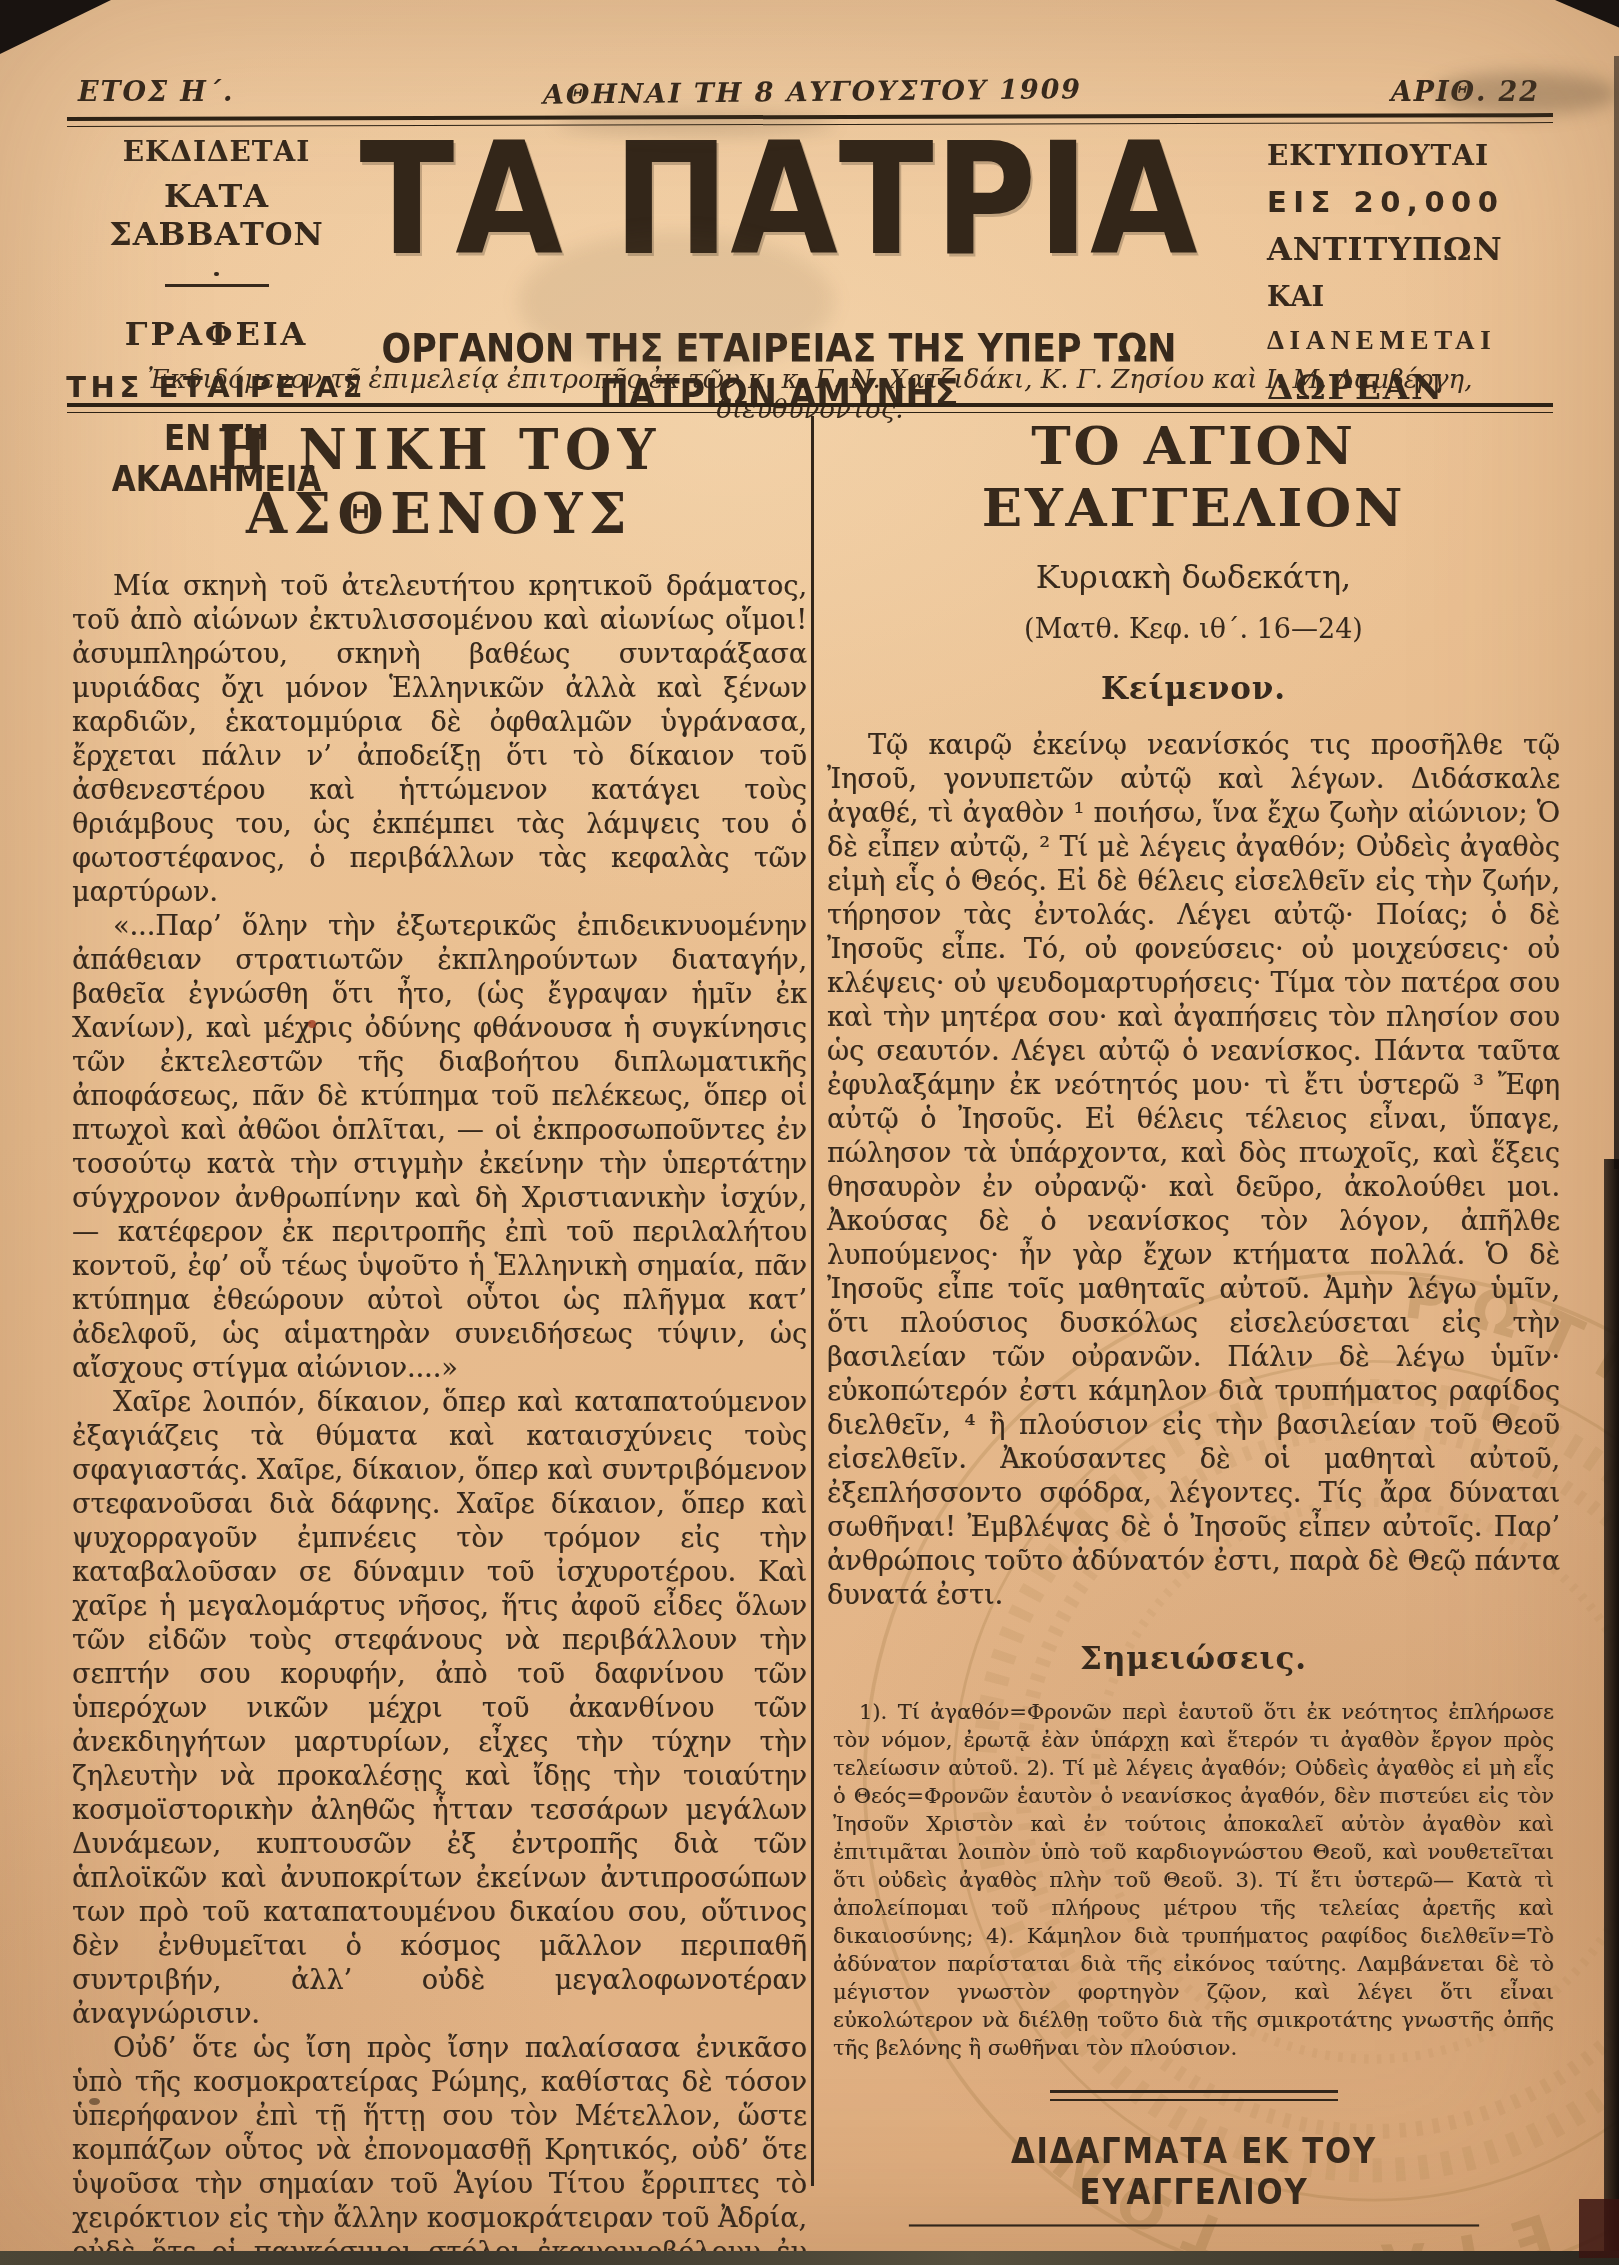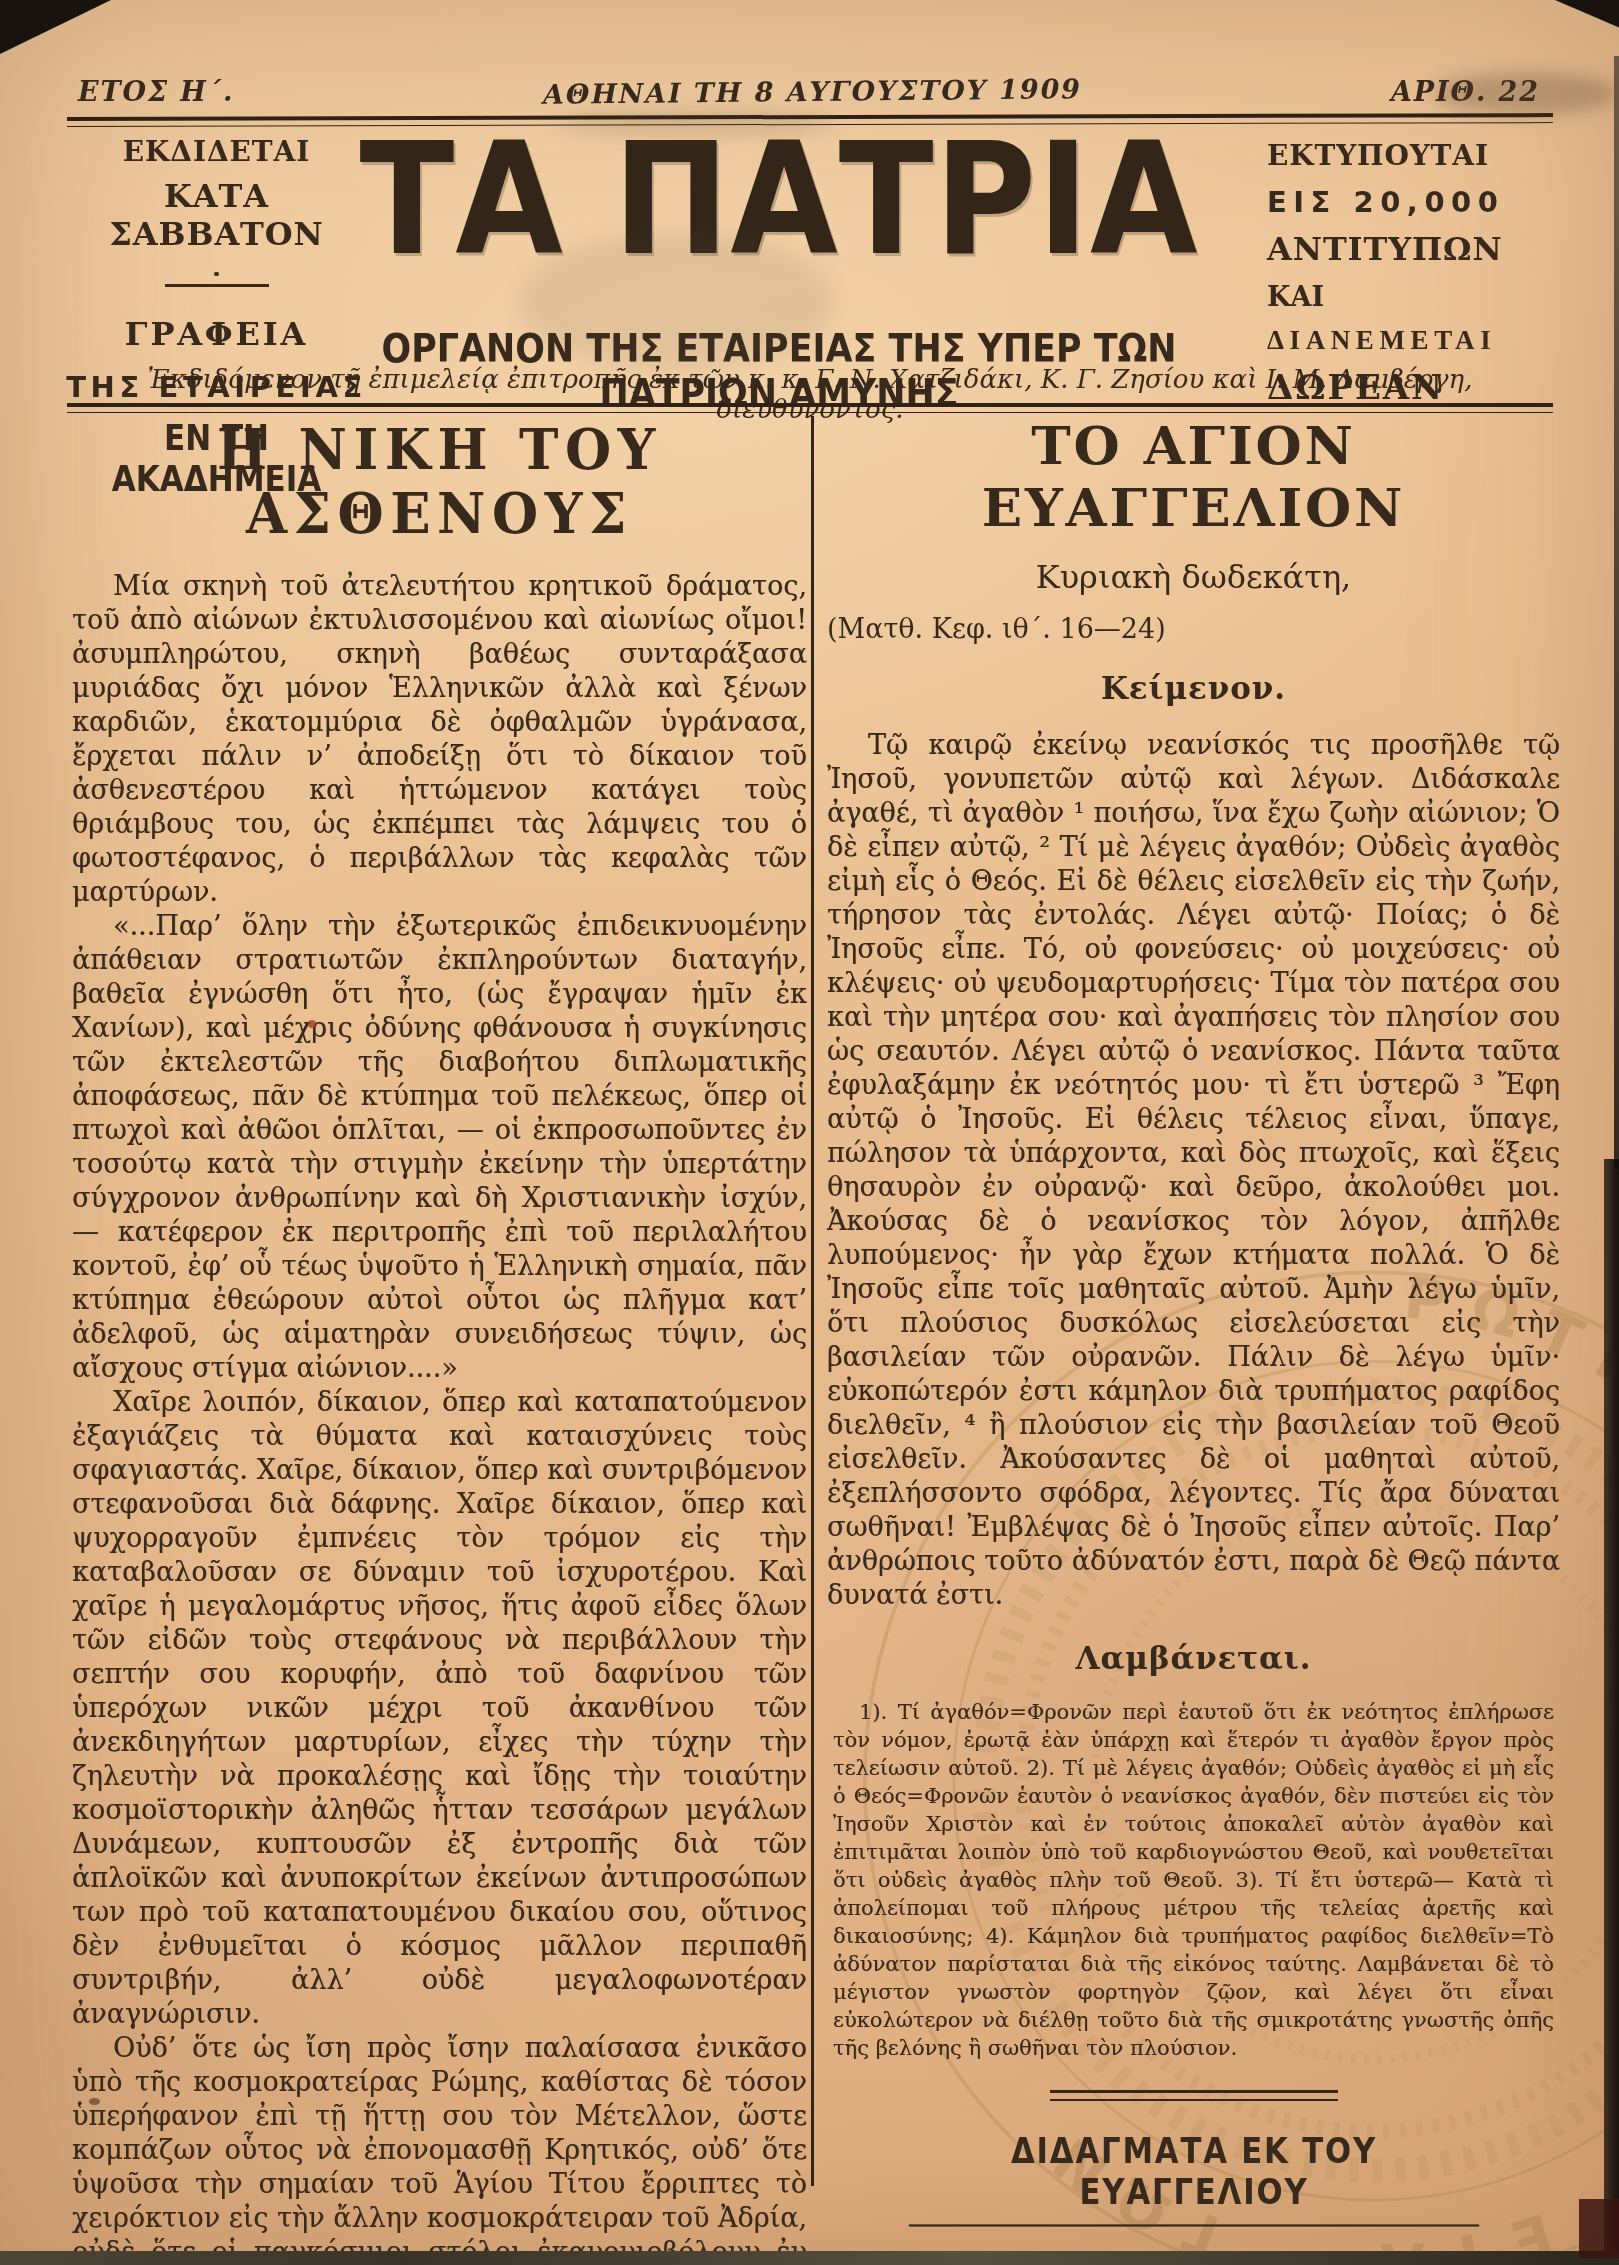--- a/index.html
+++ b/index.html
@@ -43,21 +43,21 @@
   .mastR .f{font-size:34px;letter-spacing:1.9px;}
   .editorial{position:absolute;top:364px;left:79px;width:1462px;text-align:center;font-style:italic;font-size:26px;}
   
   .vrule{position:absolute;top:416px;left:811px;width:2.8px;height:1770px;background:#32261a;}
   .colL{position:absolute;top:419px;left:72px;width:735px;}
   .colR{position:absolute;top:414px;left:827px;width:733px;}
   h1.vic{margin:0 0 26px;text-align:center;font-size:53px;font-weight:bold;letter-spacing:6.5px;transform:scaleY(1.04);}
   .body-p{margin:0;font-size:27px;line-height:34px;text-align:justify;text-indent:41px;text-shadow:0.4px 0.4px 0.4px rgba(55,41,28,.45);}
   h2.gosp{margin:0 0 20.4px;text-align:center;font-size:53px;font-weight:bold;letter-spacing:2.8px;}
   .sub1{text-align:center;font-size:32px;margin-bottom:16.7px;}
-  .sub2{text-align:left;font-size:27px;margin-bottom:26px;}
+  .sub2{text-align:center;font-size:27px;margin-bottom:26px;}
   .lbl{text-align:center;font-size:31px;font-weight:bold;margin-bottom:22px;letter-spacing:0.9px;}
   .notes-lbl{text-align:center;font-size:31px;font-weight:bold;margin:28px 0 22px;letter-spacing:0.9px;}
   .notes-p{margin:6px;font-size:21px;line-height:28px;text-align:justify;text-indent:26px;text-shadow:0.3px 0.3px 0.3px rgba(55,41,28,.45);}
   .orn{width:288px;margin:28px auto 0;height:5.6px;border-top:3.7px solid #32261a;border-bottom:2.8px solid #32261a;}
   .kicker{width:594px;margin:33px auto 0;text-align:center;font-family:"DejaVu Sans",sans-serif;font-weight:bold;font-size:32px;letter-spacing:1.9px;padding-bottom:11px;border-bottom:2.8px solid #32261a;transform:scale(.96,1.08);}
   .kolak{margin:33px 0 28px;text-align:center;font-family:"DejaVu Sans",sans-serif;font-weight:bold;font-size:61px;letter-spacing:4.6px;transform:scaleY(1.12);}
   
   .corner-tl{position:absolute;top:0;left:0;width:111px;height:54px;background:#191310;clip-path:polygon(0 0,100% 0,0 100%);}
   .corner-tr{position:absolute;top:0;right:0;width:65px;height:28px;background:#191310;clip-path:polygon(0 0,100% 0,100% 100%);}
   .edge-right-thin{position:absolute;top:56px;right:0;width:6.5px;height:1113px;background:linear-gradient(180deg,rgba(25,19,16,.55),rgba(25,19,16,.85));}
@@ -137,21 +137,21 @@
     <p class="body-p">Οὐδ’ ὅτε ὡς ἴση πρὸς ἴσην παλαίσασα ἐνικᾶσο ὑπὸ τῆς κοσμοκρατείρας Ρώμης, καθίστας δὲ τόσον ὑπερήφανον ἐπὶ τῇ ἥττῃ σου τὸν Μέτελλον, ὥστε κομπάζων οὗτος νὰ ἐπονομασθῇ Κρητικός, οὐδ’ ὅτε ὑψοῦσα τὴν σημαίαν τοῦ Ἁγίου Τίτου ἔρριπτες τὸ χειρόκτιον εἰς τὴν ἄλλην κοσμοκράτειραν τοῦ Ἀδρία, οὐδὲ ὅτε οἱ παγκόσμιοι στόλοι ἐκανονιοβόλουν ἐν τῷ Ἀκρωτηρίῳ μίαν δρᾶκα ἀόπλων, ἀλλὰ μὴ ὑποχωρούντων τέκνων σου, οὐδὲ τότε τὸ δίκαιόν σου ὡς ἀσθενοῦς ἠξιώθη παρομοίας τιμῆς, οἵαν σοὶ ἐξεδήλωσε καὶ ἀνεγνώρισε τοῦ εἰκοστοῦ αἰῶνος ἡ Εὐρώπη κατὰ τὴν ἀλήστου μνήμης πρωίαν</p>
 
   </div>
 
   <div class="colR">
     <h2 class="gosp">ΤΟ ΑΓΙΟΝ ΕΥΑΓΓΕΛΙΟΝ</h2>
     <div class="sub1">Κυριακὴ δωδεκάτη,</div>
     <div class="sub2">(Ματθ. Κεφ. ιθ΄. 16—24)</div>
     <div class="lbl">Κείμενον.</div>
     <p class="body-p">Τῷ καιρῷ ἐκείνῳ νεανίσκός τις προσῆλθε τῷ Ἰησοῦ, γονυπετῶν αὐτῷ καὶ λέγων. Διδάσκαλε ἀγαθέ, τὶ ἀγαθὸν ¹ ποιήσω, ἵνα ἔχω ζωὴν αἰώνιον; Ὁ δὲ εἶπεν αὐτῷ, ² Τί μὲ λέγεις ἀγαθόν; Οὐδεὶς ἀγαθὸς εἰμὴ εἷς ὁ Θεός. Εἰ δὲ θέλεις εἰσελθεῖν εἰς τὴν ζωήν, τήρησον τὰς ἐντολάς. Λέγει αὐτῷ· Ποίας; ὁ δὲ Ἰησοῦς εἶπε. Τό, οὐ φονεύσεις· οὐ μοιχεύσεις· οὐ κλέψεις· οὐ ψευδομαρτυρήσεις· Τίμα τὸν πατέρα σου καὶ τὴν μητέρα σου· καὶ ἀγαπήσεις τὸν πλησίον σου ὡς σεαυτόν. Λέγει αὐτῷ ὁ νεανίσκος. Πάντα ταῦτα ἐφυλαξάμην ἐκ νεότητός μου· τὶ ἔτι ὑστερῶ ³ Ἔφη αὐτῷ ὁ Ἰησοῦς. Εἰ θέλεις τέλειος εἶναι, ὕπαγε, πώλησον τὰ ὑπάρχοντα, καὶ δὸς πτωχοῖς, καὶ ἕξεις θησαυρὸν ἐν οὐρανῷ· καὶ δεῦρο, ἀκολούθει μοι. Ἀκούσας δὲ ὁ νεανίσκος τὸν λόγον, ἀπῆλθε λυπούμενος· ἦν γὰρ ἔχων κτήματα πολλά. Ὁ δὲ Ἰησοῦς εἶπε τοῖς μαθηταῖς αὐτοῦ. Ἀμὴν λέγω ὑμῖν, ὅτι πλούσιος δυσκόλως εἰσελεύσεται εἰς τὴν βασιλείαν τῶν οὐρανῶν. Πάλιν δὲ λέγω ὑμῖν· εὐκοπώτερόν ἐστι κάμηλον διὰ τρυπήματος ραφίδος διελθεῖν, ⁴ ἢ πλούσιον εἰς τὴν βασιλείαν τοῦ Θεοῦ εἰσελθεῖν. Ἀκούσαντες δὲ οἱ μαθηταὶ αὐτοῦ, ἐξεπλήσσοντο σφόδρα, λέγοντες. Τίς ἄρα δύναται σωθῆναι! Ἐμβλέψας δὲ ὁ Ἰησοῦς εἶπεν αὐτοῖς. Παρ’ ἀνθρώποις τοῦτο ἀδύνατόν ἐστι, παρὰ δὲ Θεῷ πάντα δυνατά ἐστι.</p>
-    <div class="notes-lbl">Λαμβάνεται.</div>
+    <div class="notes-lbl">Σημειώσεις.</div>
     <p class="notes-p">1). Τί ἀγαθόν=Φρονῶν περὶ ἑαυτοῦ ὅτι ἐκ νεότητος ἐπλήρωσε τὸν νόμον, ἐρωτᾷ ἐὰν ὑπάρχῃ καὶ ἕτερόν τι ἀγαθὸν ἔργον πρὸς τελείωσιν αὐτοῦ. 2). Τί μὲ λέγεις ἀγαθόν; Οὐδεὶς ἀγαθὸς εἰ μὴ εἷς ὁ Θεός=Φρονῶν ἑαυτὸν ὁ νεανίσκος ἀγαθόν, δὲν πιστεύει εἰς τὸν Ἰησοῦν Χριστὸν καὶ ἐν τούτοις ἀποκαλεῖ αὐτὸν ἀγαθὸν καὶ ἐπιτιμᾶται λοιπὸν ὑπὸ τοῦ καρδιογνώστου Θεοῦ, καὶ νουθετεῖται ὅτι οὐδεὶς ἀγαθὸς πλὴν τοῦ Θεοῦ. 3). Τί ἔτι ὑστερῶ— Κατὰ τὶ ἀπολείπομαι τοῦ πλήρους μέτρου τῆς τελείας ἀρετῆς καὶ δικαιοσύνης; 4). Κάμηλον διὰ τρυπήματος ραφίδος διελθεῖν=Τὸ ἀδύνατον παρίσταται διὰ τῆς εἰκόνος ταύτης. Λαμβάνεται δὲ τὸ μέγιστον γνωστὸν φορτηγὸν ζῷον, καὶ λέγει ὅτι εἶναι εὐκολώτερον νὰ διέλθῃ τοῦτο διὰ τῆς σμικροτάτης γνωστῆς ὀπῆς τῆς βελόνης ἢ σωθῆναι τὸν πλούσιον.</p>
     <div class="orn"></div>
     <div class="kicker">ΔΙΔΑΓΜΑΤΑ ΕΚ ΤΟΥ ΕΥΑΓΓΕΛΙΟΥ</div>
     <div class="kolak">Η ΚΟΛΑΚΕΙΑ</div>
 
   </div>
 
   <div class="corner-tl"></div>
   <div class="corner-tr"></div>
   <div class="edge-right-thin"></div>

